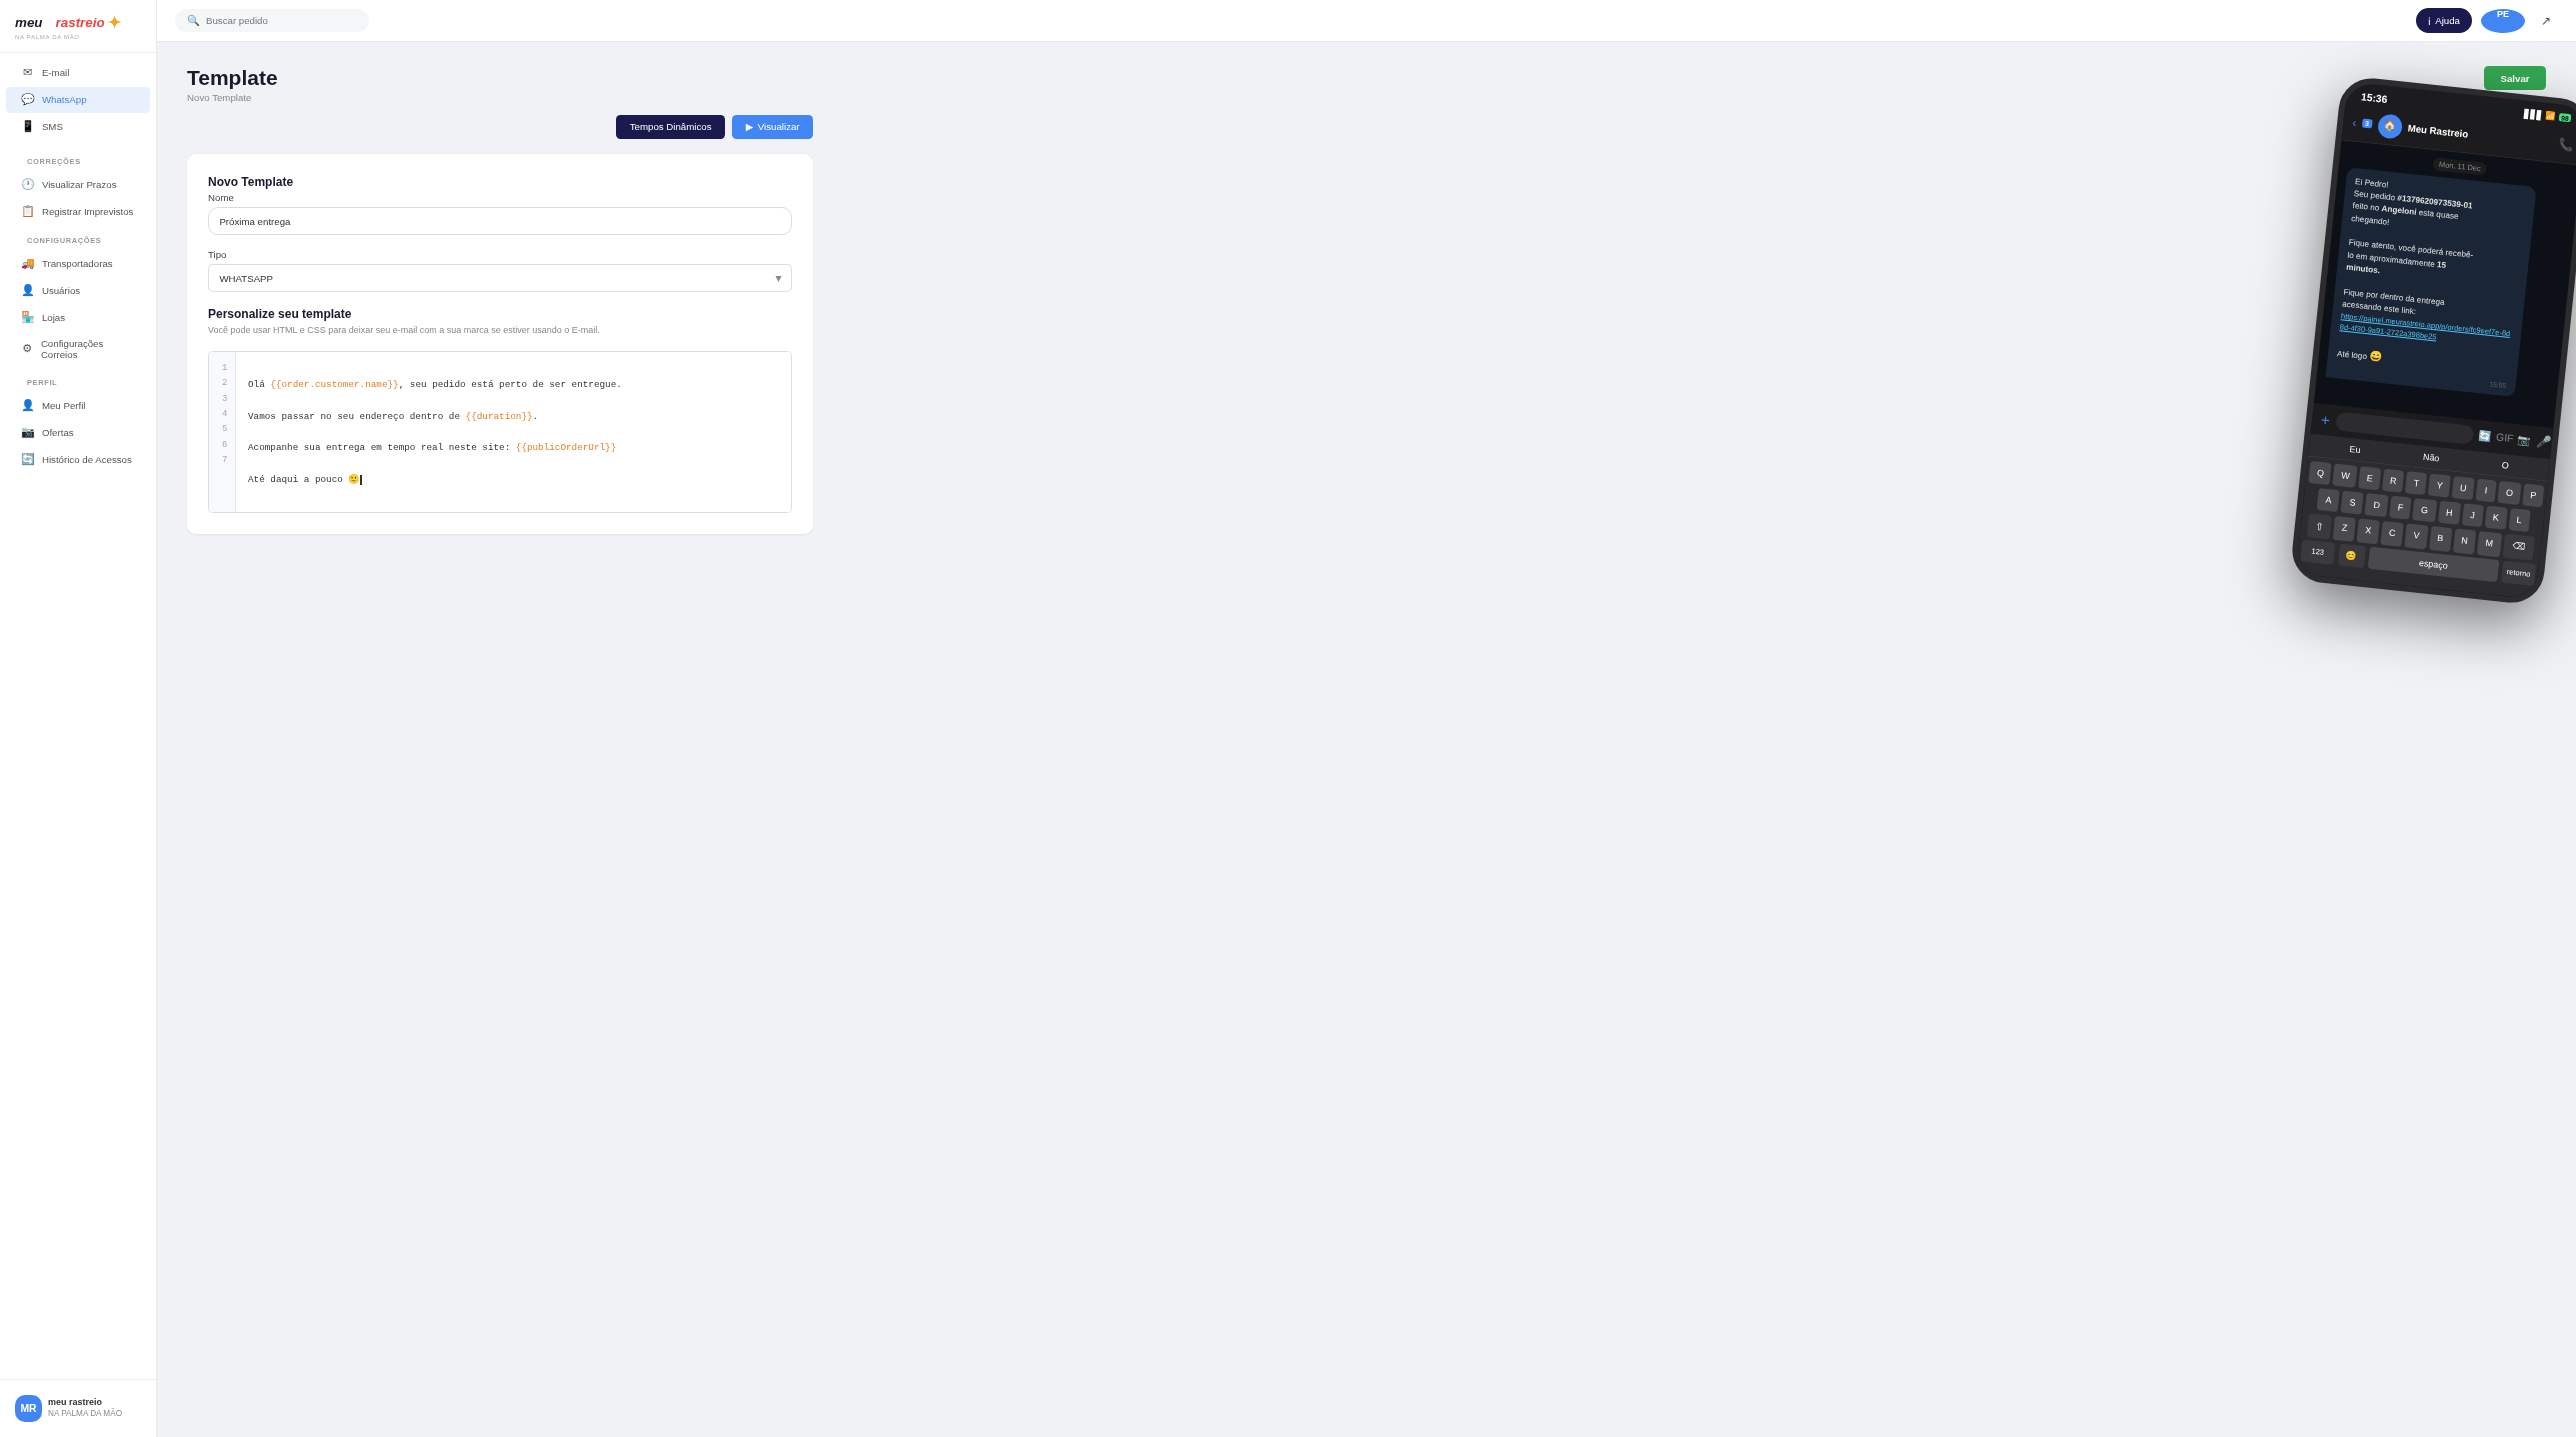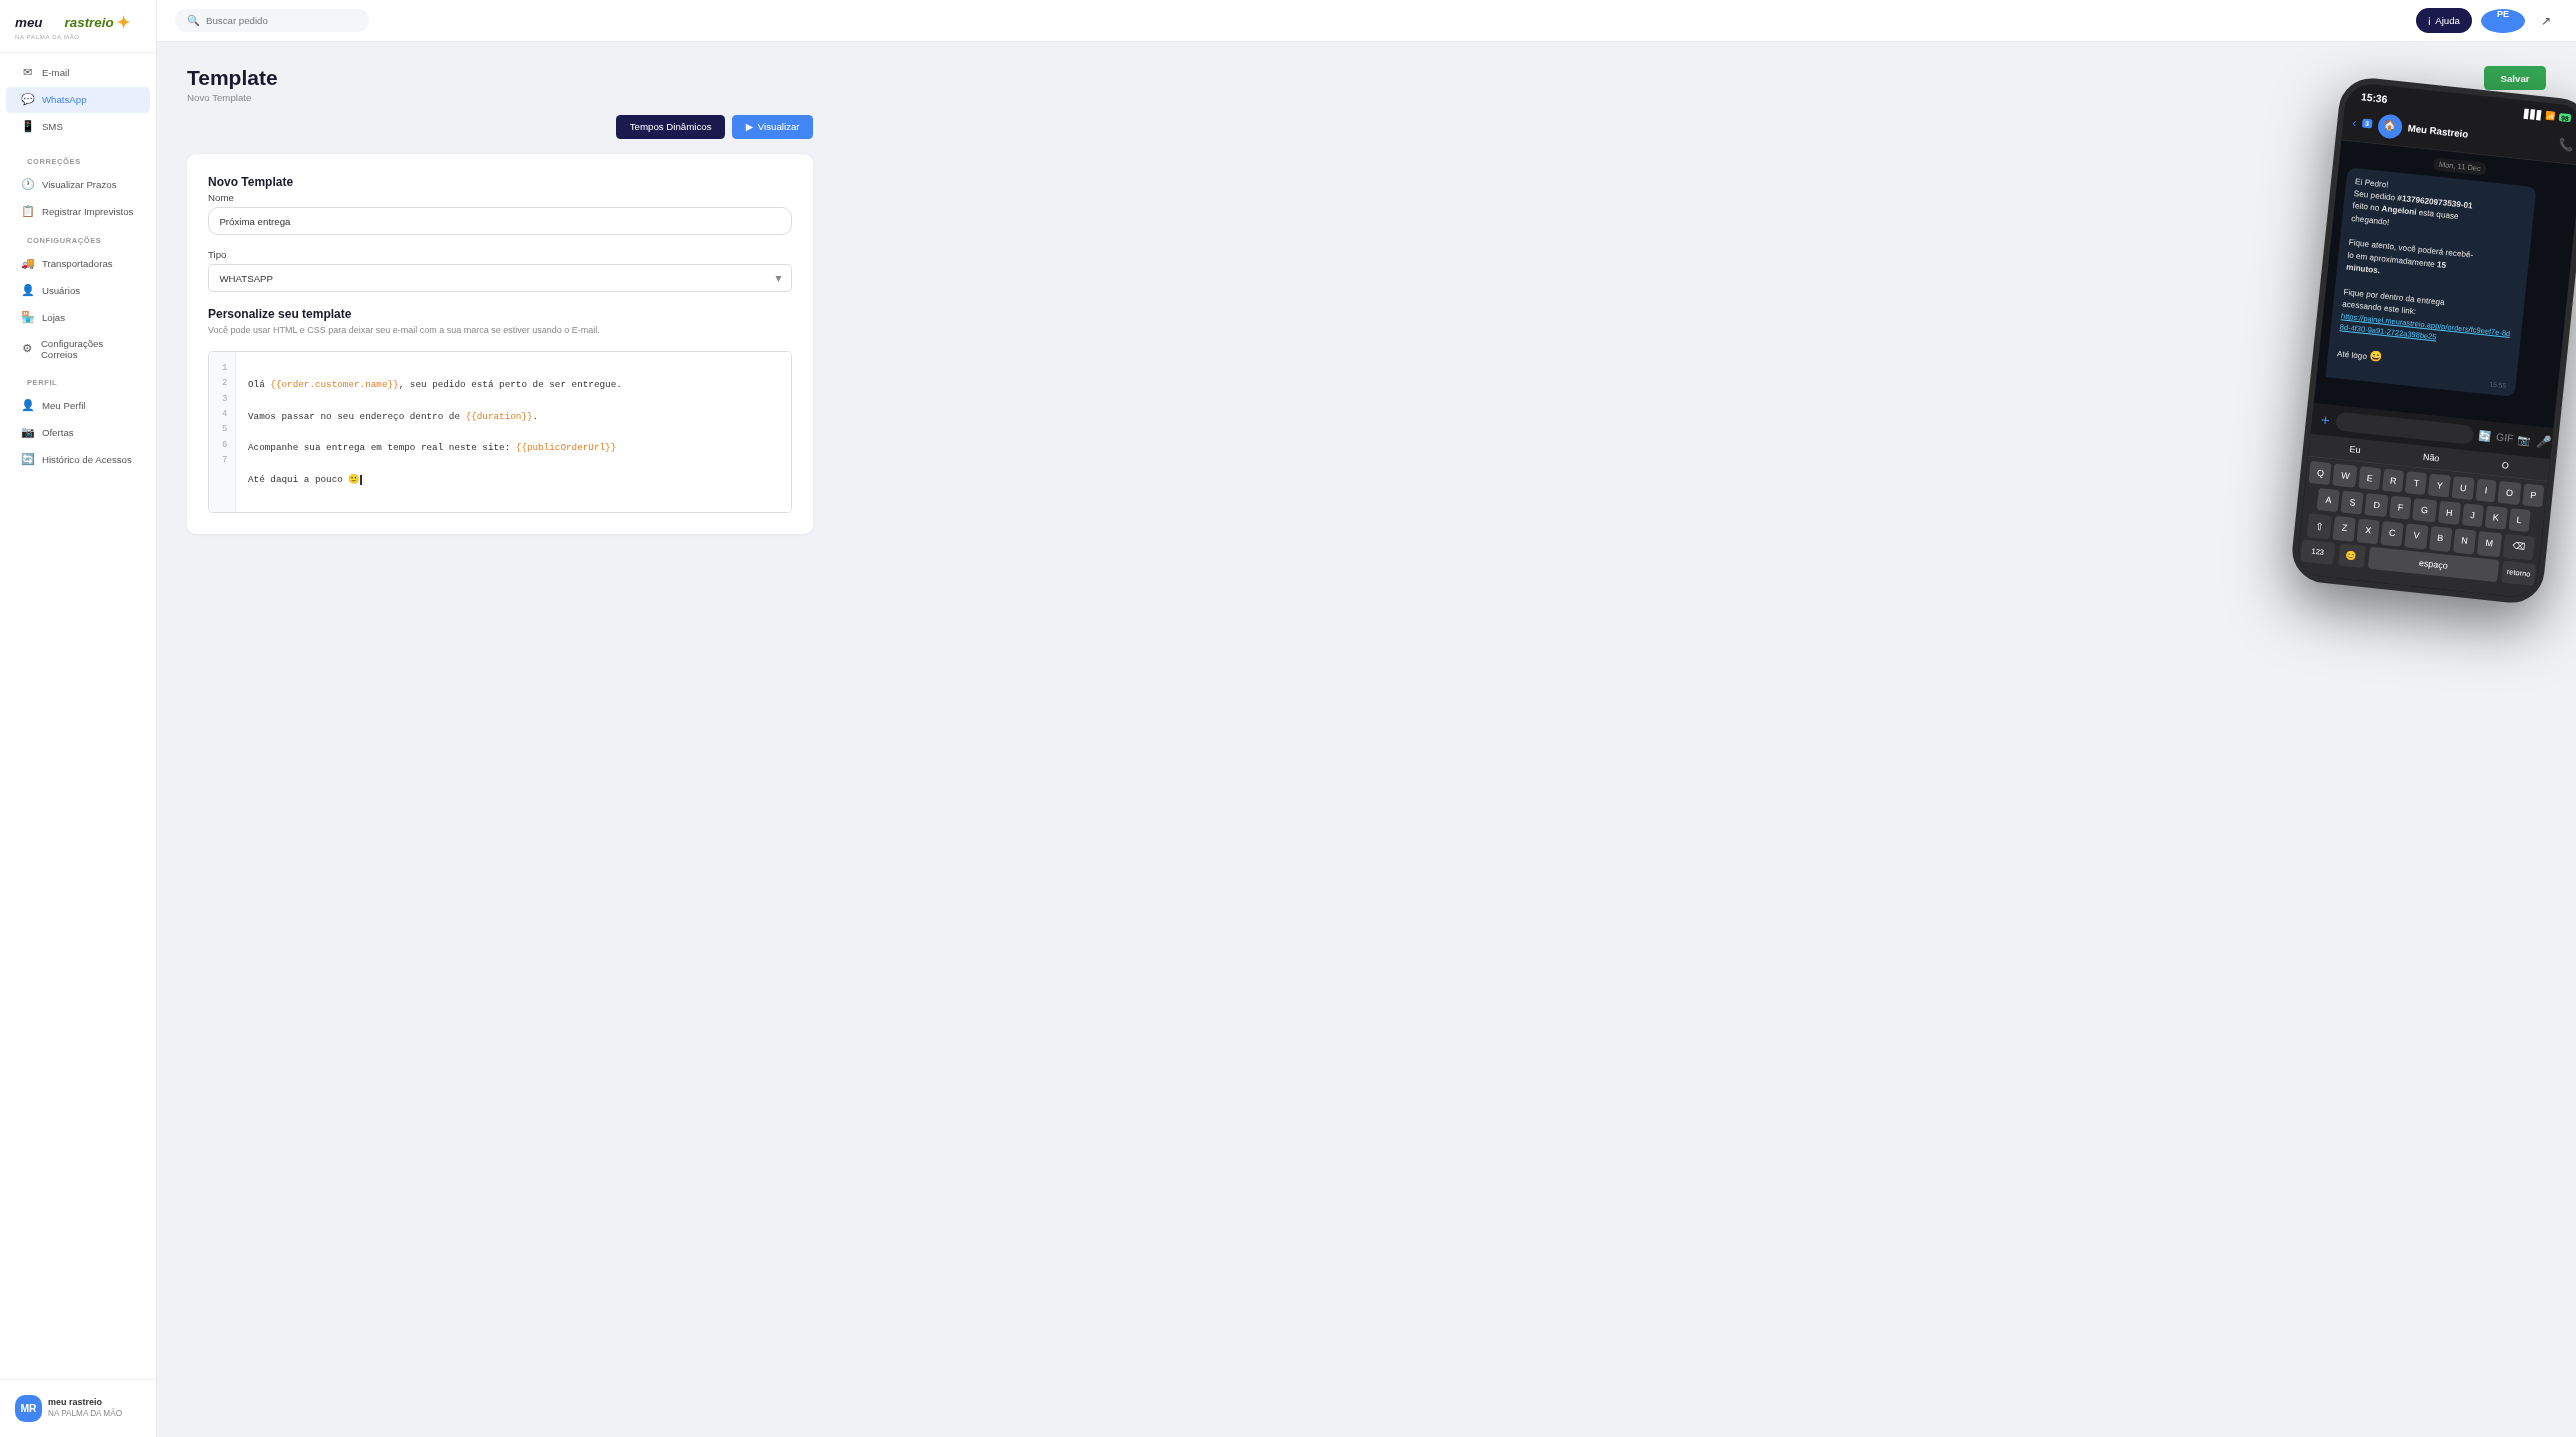--- a/index.html
+++ b/index.html
@@ -541,21 +541,21 @@
       font-size: 9px;
     }
   </style>
 </head>
 <body>
 
 <div class="sidebar">
   <div class="sidebar-logo">
     <div class="logo-text">
       <span style="font-style:italic; font-weight:800; color:#1a1a2e;">meu</span>
-      <span style="font-style:italic; font-weight:800; color:#4d7c0f; margin-left:19px;text-align:center;">rastreio</span>
+      <span style="font-style:italic; font-weight:800; color:#ef4444; margin-left:10px;text-align:center;">rastreio</span>
       <span class="logo-star">✦</span>
     </div>
     <div style="font-size:6px; color:#aaa; letter-spacing:0.7px; margin-top:1.5px;">NA PALMA DA MÃO</div>
   </div>
 
   <div style="padding: 6px 0;">
     <div class="sidebar-item">
       <span class="icon">✉</span>
       <span>E-mail</span>
     </div>

